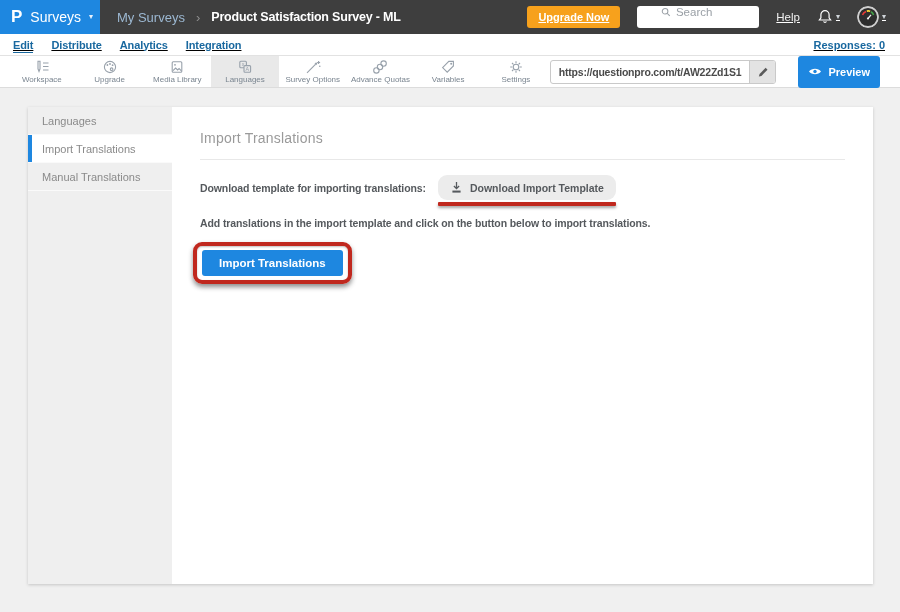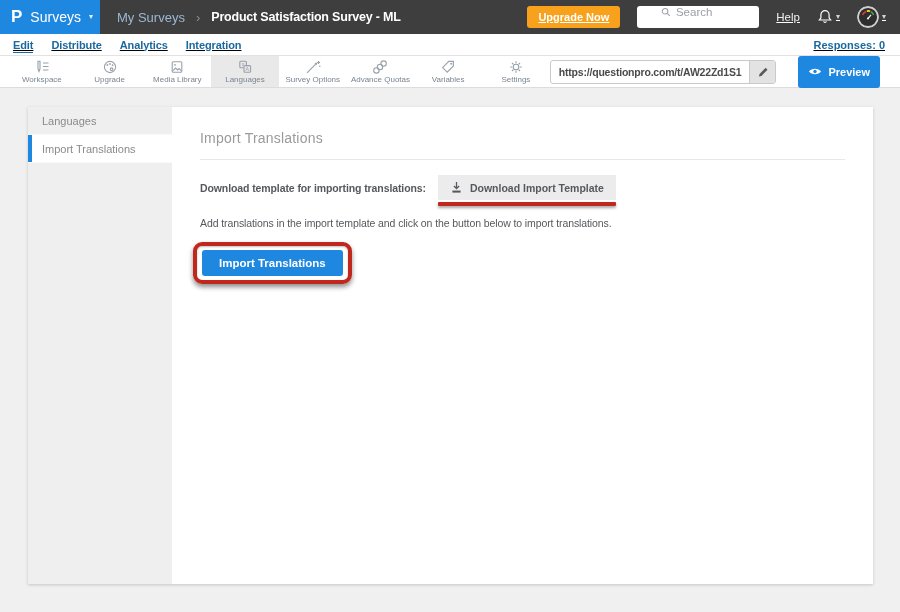--- a/index.html
+++ b/index.html
@@ -91,30 +91,30 @@
     content:''; position:absolute; left:0; top:0; bottom:0; width:4px;
     background: var(--accent_blue,#1e87e0);
   }
   .main { flex:1; padding:23px 28px; }
   .main-title { font-size:14px; font-weight:400; color:#9a9a9a; letter-spacing:0.2px; }
   .divider { border:none; border-top:1px solid #e8e8e8; margin:13px 0 15px; }
   .dl-row { display:flex; align-items:flex-start; }
   .dl-label { font-size:10.5px; font-weight:600; color:#55595d; letter-spacing:-0.1px; padding-top:7px; }
   .dl-wrap { display:inline-flex; flex-direction:column; margin-left:12px; }
   .dl-btn {
-    background:#ececec; border-radius:0; padding:6px 12px;
+    background:#ececec; border-radius:9px; padding:6px 12px;
     display:flex; align-items:center; gap:7px; cursor:pointer;
     font-size:10.5px; font-weight:600; color:#55595d; white-space:nowrap;justify-content:space-between;
   }
   .red-underline {
     height:4px; margin-top:2px; border-radius:1px;
     background: var(--annotation_red,#c0281e);
     box-shadow:0 2px 3px rgba(0,0,0,0.35);
   }
-  .instructions { margin-top:11px; font-size:10.5px; font-weight:400; color:#55595d; letter-spacing:-0.1px; }
+  .instructions { margin-top:11px; font-size:10.5px; font-weight:700; color:#55595d; letter-spacing:-0.1px; }
   .import-ring {
     display:inline-block; margin-top:13px; margin-left:-7px;
     border:4px solid var(--annotation_red,#c0281e); border-radius:9px; padding:4px 5px;
     box-shadow:0 3px 5px rgba(0,0,0,0.45), inset 0 1px 2px rgba(0,0,0,0.25);
   }
   .import-btn {
     display:block; background: var(--accent_blue,#1e87e0); color:#fff; border:none;
     font-family:"Liberation Sans",sans-serif; font-size:11.5px; font-weight:700;
     padding:7px 17px; border-radius:3px; cursor:pointer;
   }
@@ -277,20 +277,23 @@
 
 <div class="page">
   <div class="panel">
     <div class="side">
       <div class="side-item">
         <span>Languages</span>
       </div>
       <div class="side-item selected">
         <span>Import Translations</span>
       </div>
+      <div class="side-item">
+        <span>Manual Translations</span>
+      </div>
     </div>
     <div class="main">
       <div class="main-title">Import Translations</div>
       <hr class="divider">
       <div class="dl-row">
         <span class="dl-label">Download template for importing translations:</span>
         <span class="dl-wrap">
           <span class="dl-btn">
             <svg width="13" height="13" viewBox="0 0 14 14">
                 <g fill="none" stroke="#55595d" stroke-width="1.4">

